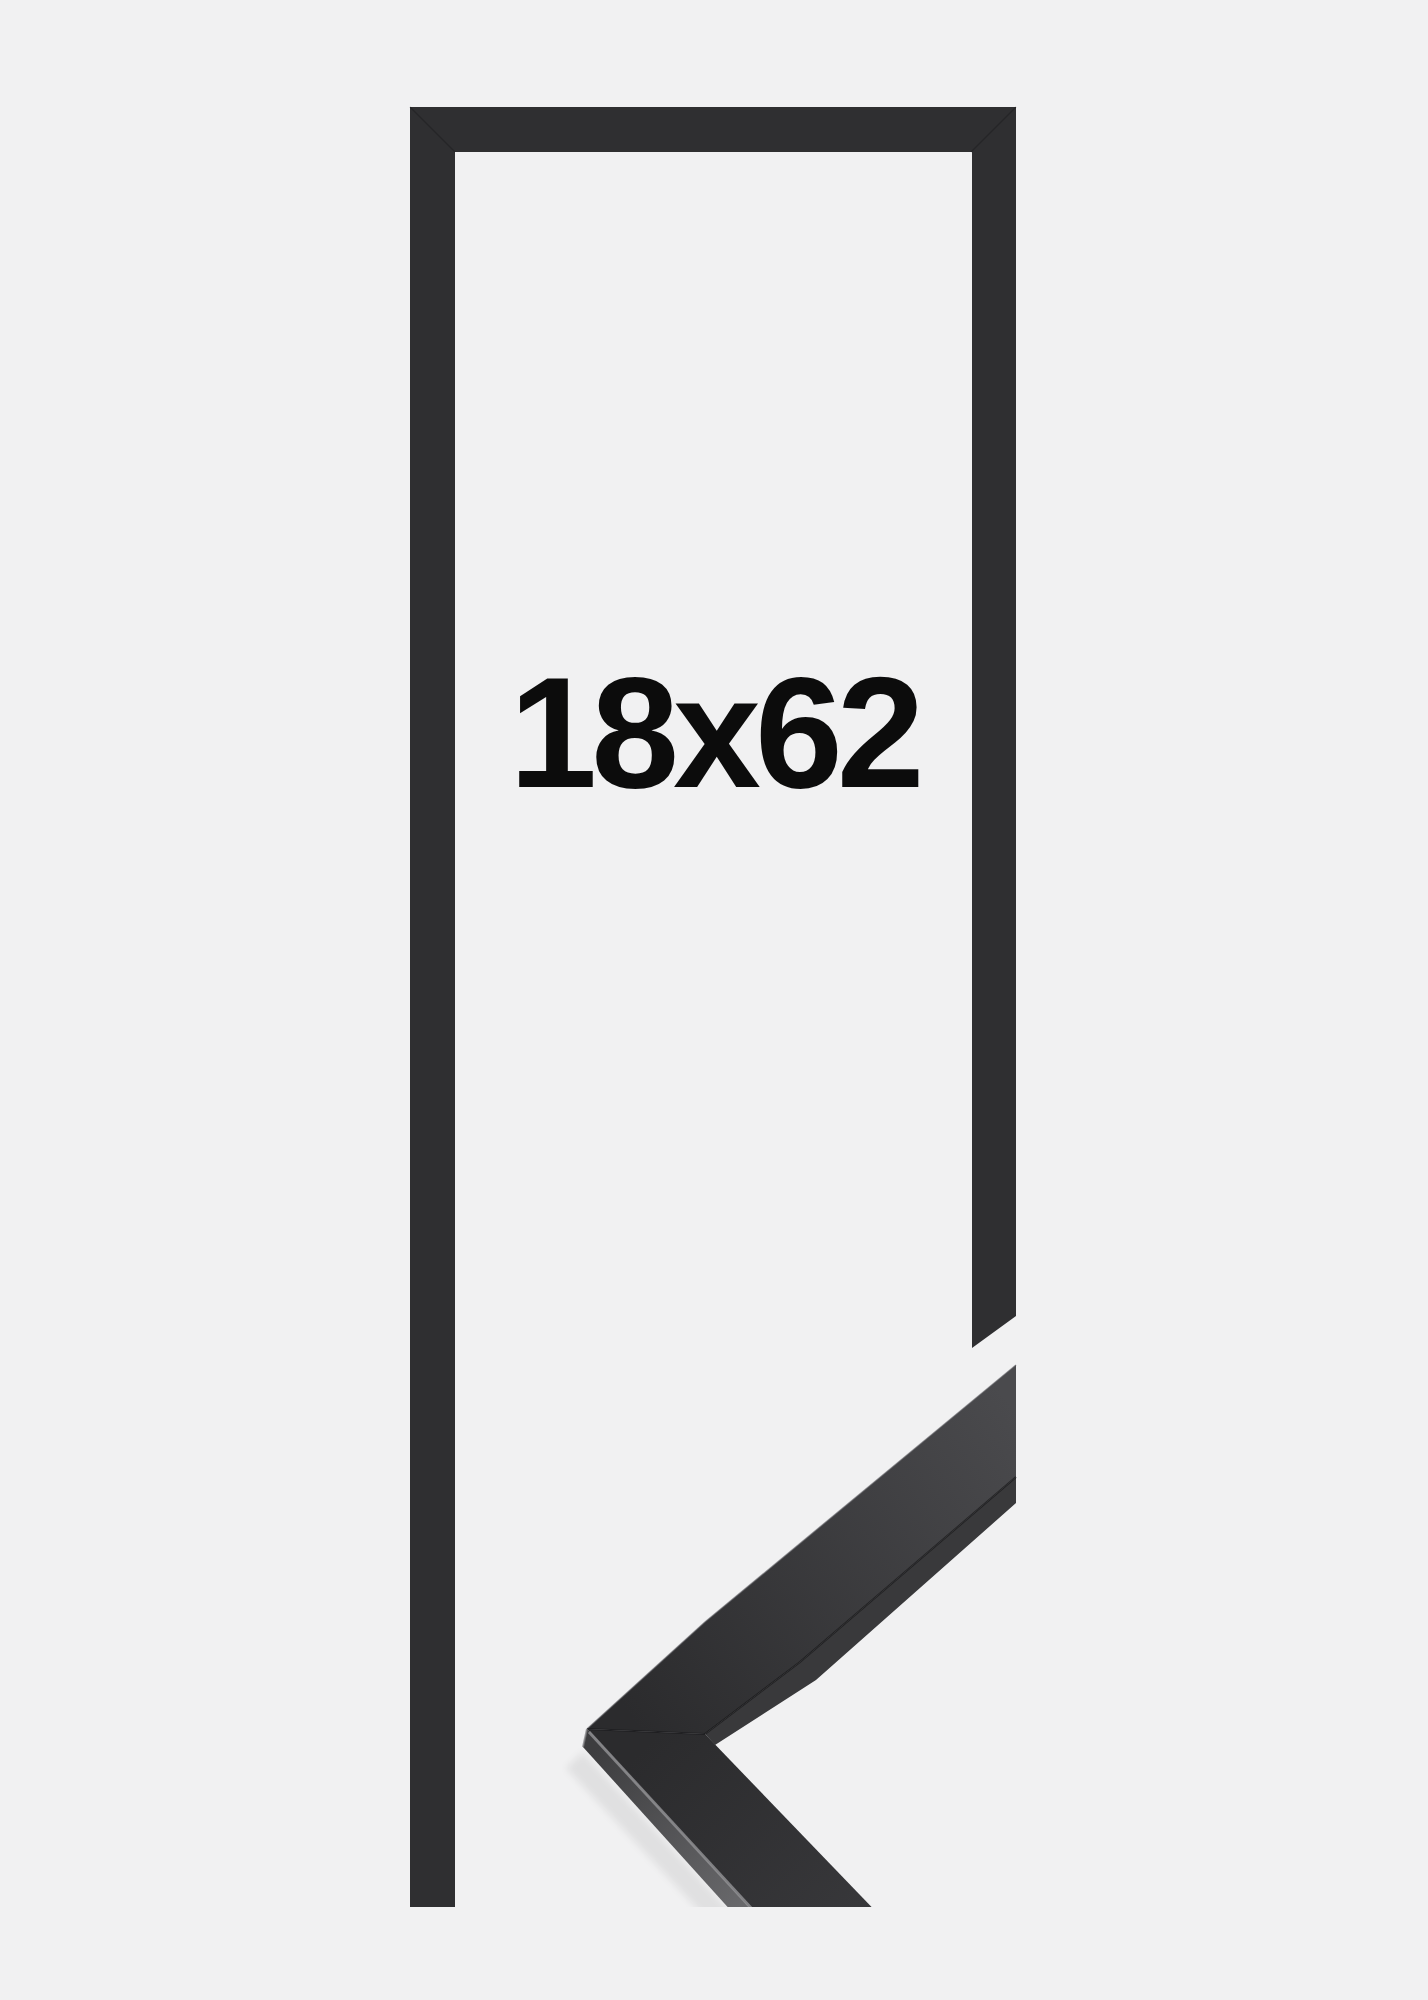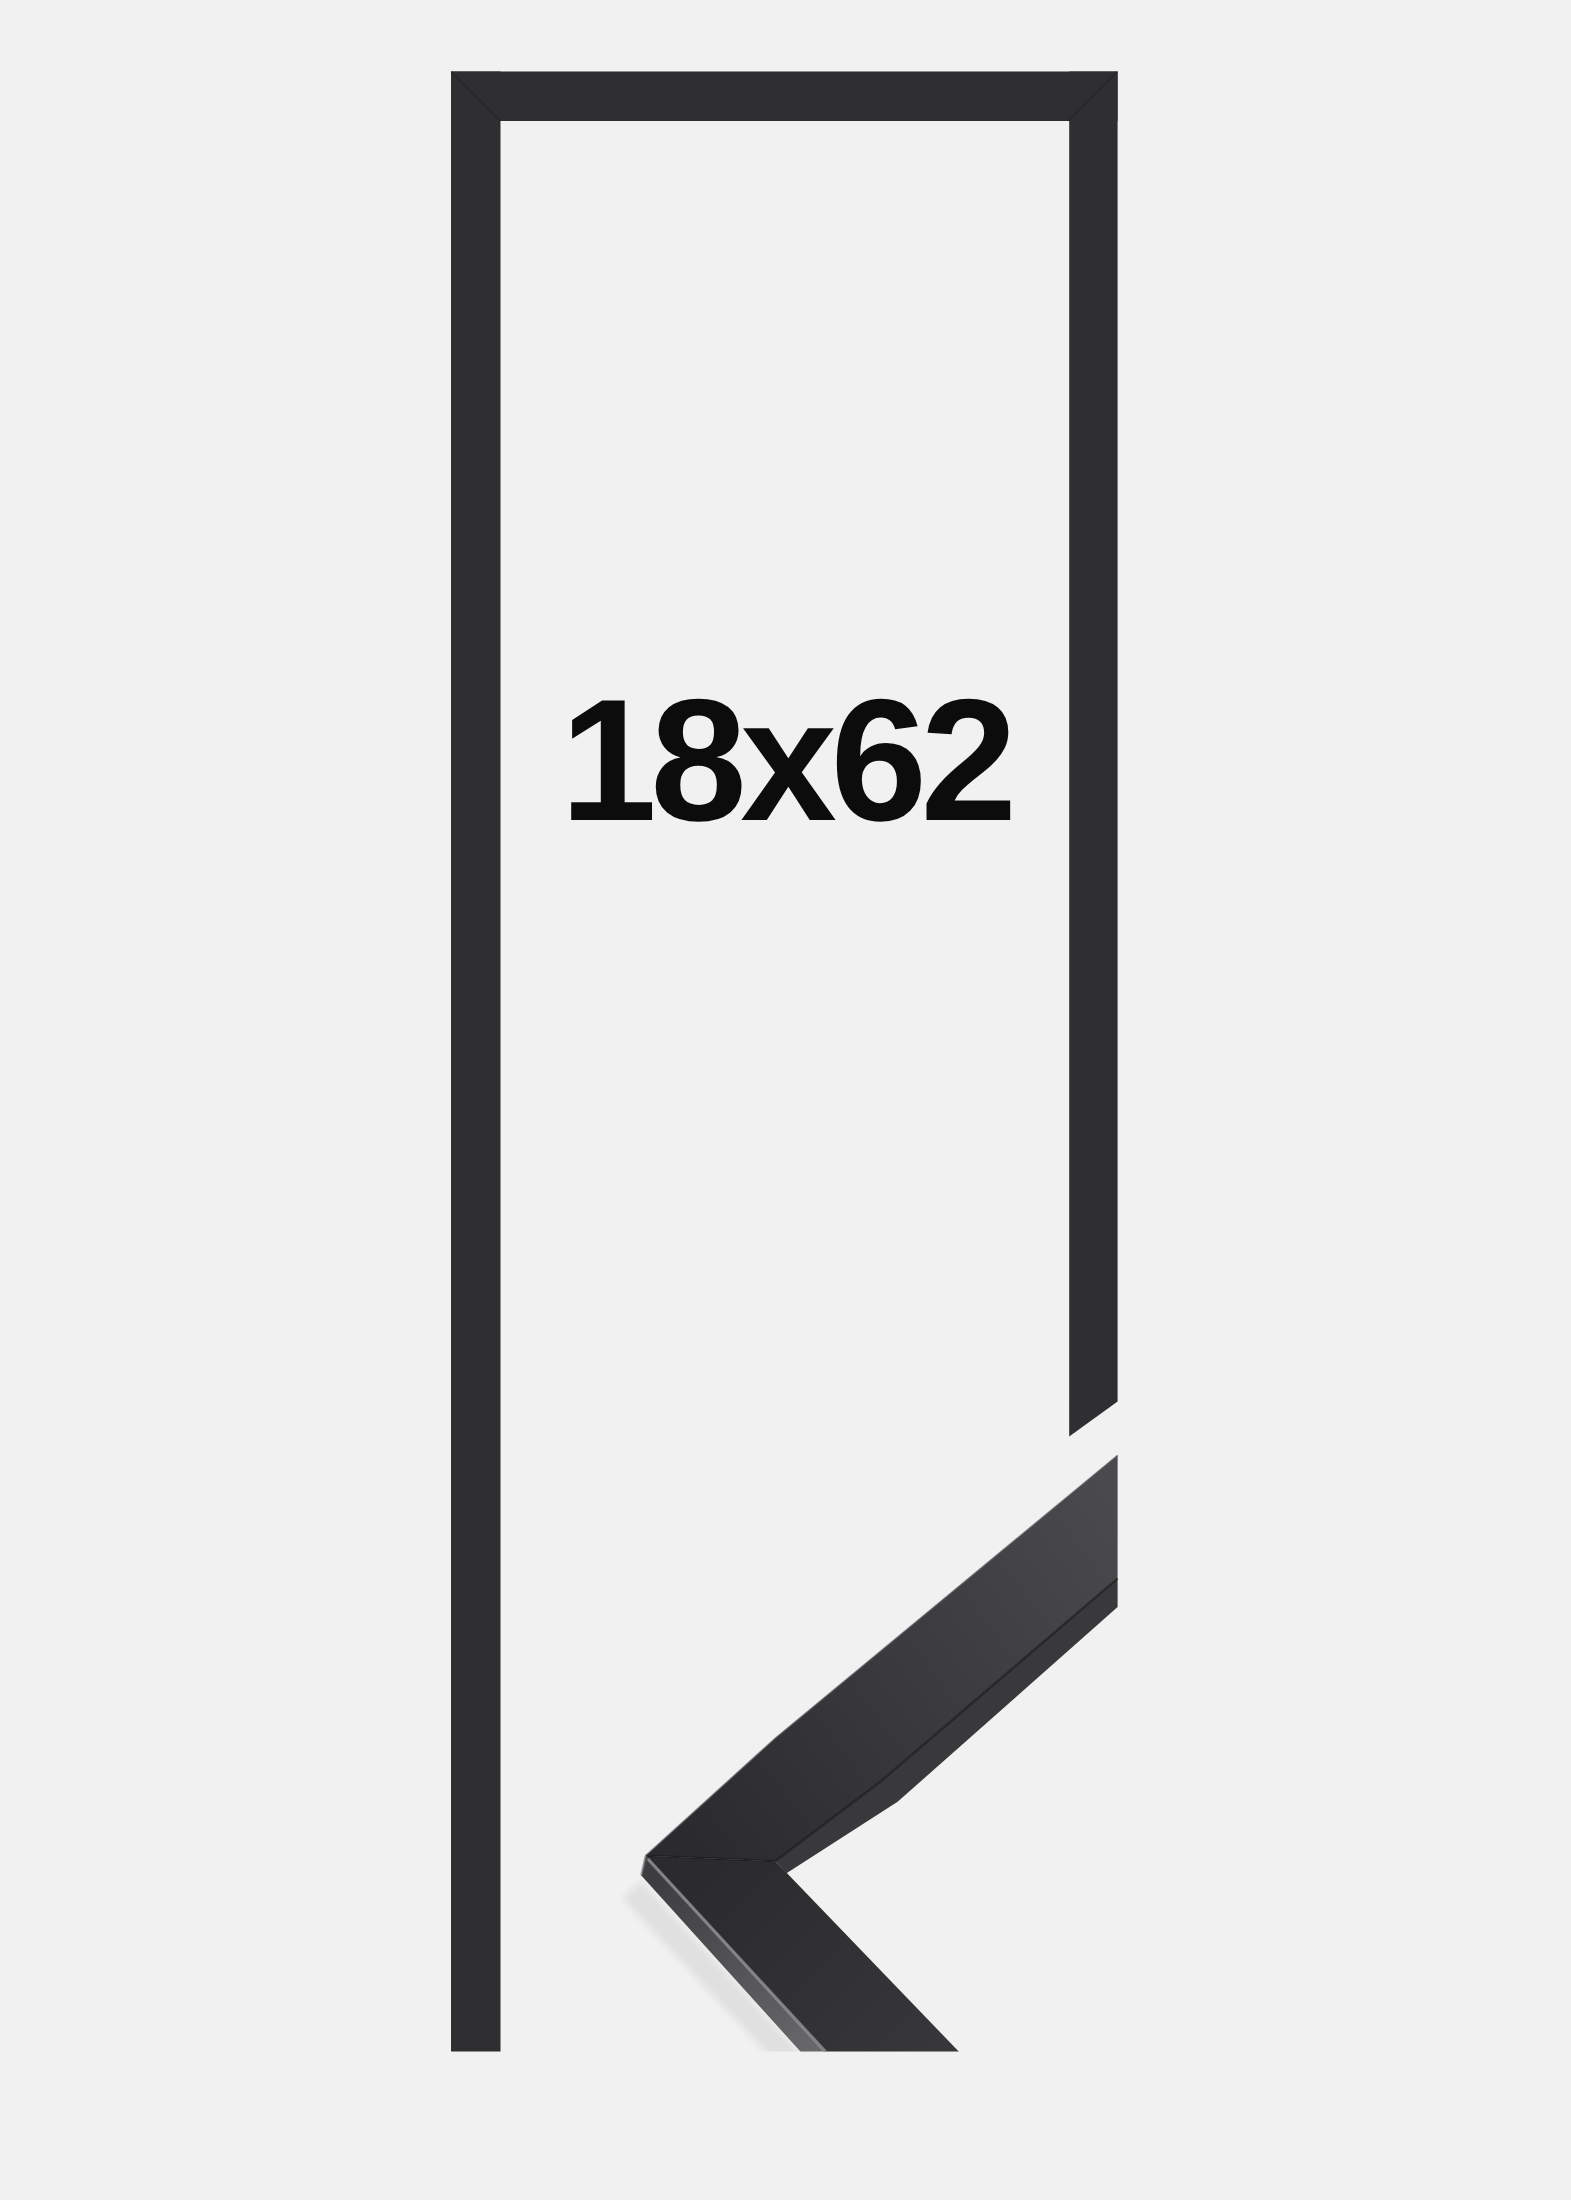--- a/index.html
+++ b/index.html
@@ -6,20 +6,21 @@
     margin: 0;
     padding: 0;
     background: #f1f1f2;
     font-family: "Liberation Sans", "DejaVu Sans", sans-serif;
   }
   .canvas {
     position: relative;
     width: 1428px;
     height: 1865px;
     overflow: hidden;
+    margin-top: 42px;
   }
   .canvas svg {
     position: absolute;
     inset: 0;
     display: block;
   }
   .size-label-text {
     font-family: "Liberation Sans", "DejaVu Sans", sans-serif;
     font-weight: 700;
   }

